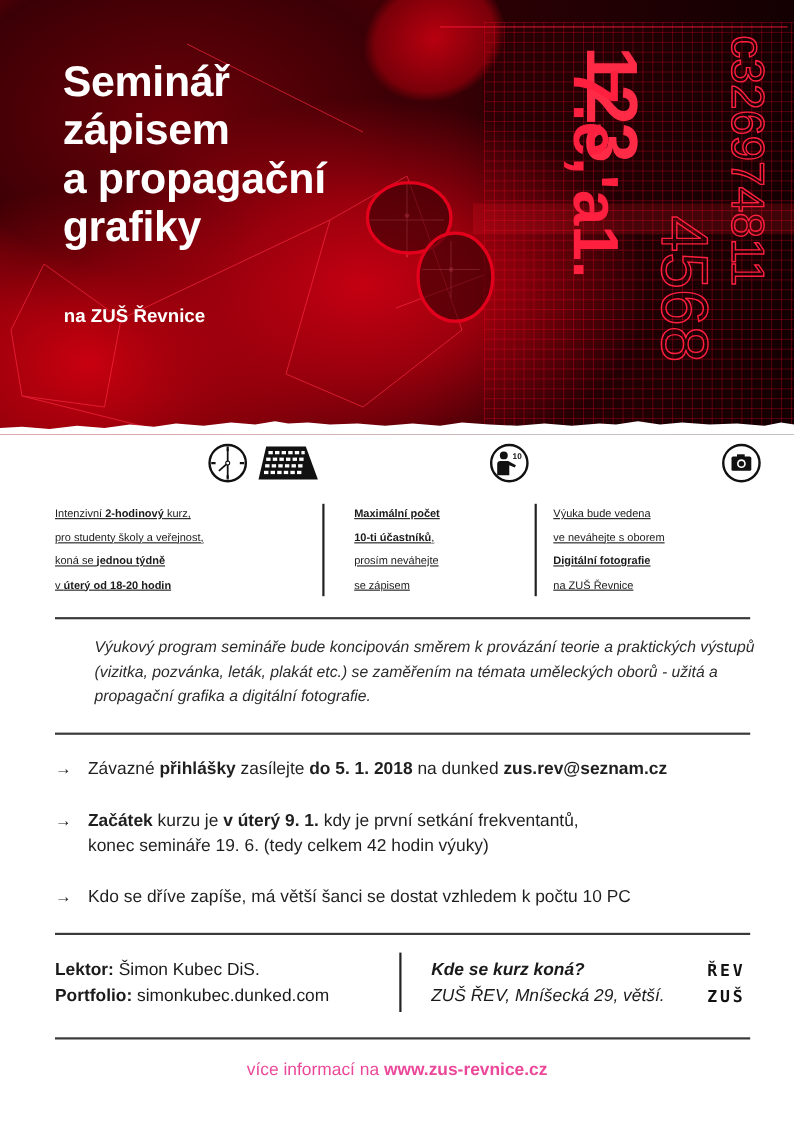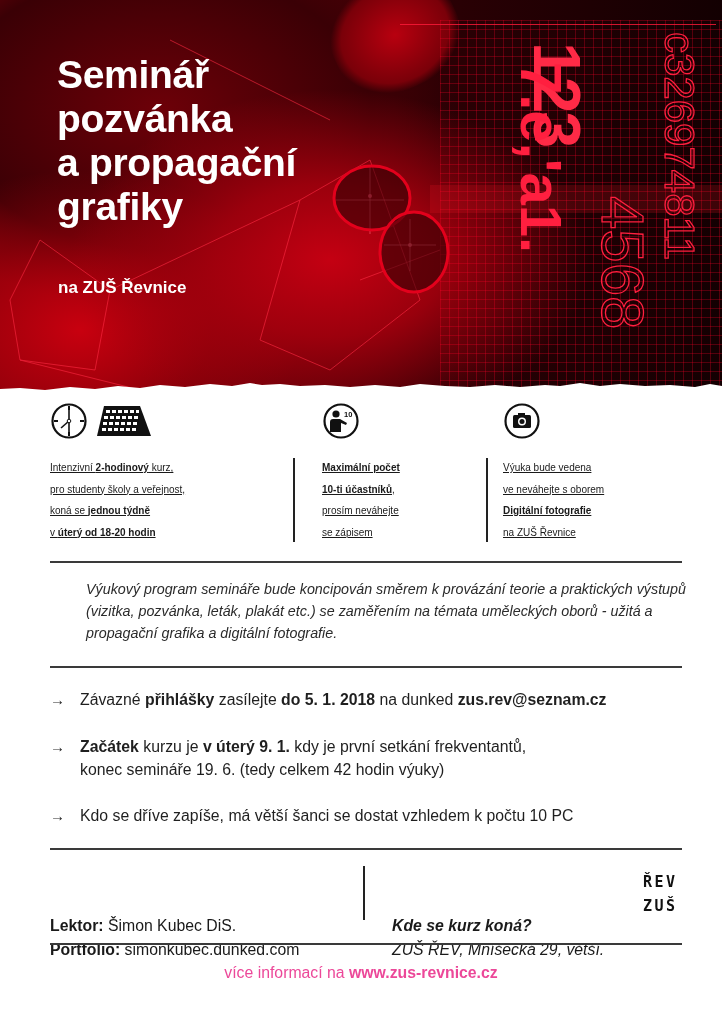--- a/index.html
+++ b/index.html
@@ -44,40 +44,40 @@
   .num-out1 { left: 700px; top: 32px; font-size: 42px; font-weight: 400; line-height: 1; }
   .num-out2 { left: 652px; top: 196px; font-size: 60px; font-weight: 400; line-height: 1; }
   .torn-edge { position: absolute; left: 0; top: 372px; width: 722px; height: 30px; }
 
   
   .features { position: absolute; left: 50px; top: 400px; width: 632px; height: 150px; }
   .feature-col { position: absolute; top: 0; }
   .feat-1 { left: 0; width: 240px; }
   .feat-2 { left: 272px; width: 160px; }
   .feat-3 { left: 453px; width: 190px; }
-  .icon-row { height: 42px; display: flex; align-items: center; gap: 8px; }
+  .icon-row { height: 42px; display: flex; align-items: center; gap: 8px; justify-content: flex-end; }
   .feat-text { margin-top: 15px; font-size: 10px; line-height: 21.5px; color: #1a1a1a; text-decoration: underline; }
   .feat-text b { font-weight: 700; }
   .vdiv { position: absolute; width: 1.5px; background: #222; top: 458px; height: 84px; }
   .vdiv-1 { left: 293px; }
   .vdiv-2 { left: 486px; }
 
   .hr { position: absolute; left: 50px; width: 632px; height: 1.5px; background: #3a3a3a; }
 
   .description {
     position: absolute; left: 50px; top: 578px; width: 640px;
     font-size: 14.3px; line-height: 22px; font-style: italic; color: #2b2b2b; margin-left: 36px;
   }
 
   .bullets { position: absolute; left: 50px; top: 686px; width: 640px; }
   .bullet { position: absolute; left: 0; display: flex; font-size: 15.8px; line-height: 23px; color: #1f1f1f; }
   .bullet .arrow { width: 30px; flex: none; font-weight: 700; font-size: 15px; }
   .bullet b { font-weight: 700; }
 
-  .footer-info { position: absolute; left: 50px; top: 870px; width: 632px; height: 50px; margin-top: 44px; }
+  .footer-info { position: absolute; left: 50px; top: 870px; width: 632px; height: 50px; }
   .fi-left { position: absolute; left: 0; top: 0; font-size: 15.8px; line-height: 23.5px; }
   .fi-right { position: absolute; left: 342px; top: 0; font-size: 15.8px; line-height: 23.5px; font-style: italic; }
   .fi-left b, .fi-right b { font-weight: 700; }
   .vdiv-footer { position: absolute; left: 363px; top: 866px; width: 1.5px; height: 54px; background: #222; }
   .logo { position: absolute; left: 643px; top: 871px; font-family: "DejaVu Sans Mono", monospace; font-weight: 700; font-size: 15px; line-height: 23.5px; letter-spacing: 2.5px; color: #111; }
 
   .more-info { position: absolute; left: 0; top: 964px; width: 722px; text-align: center; font-size: 15.8px; color: #ec4899; }
   .more-info b { font-weight: 700; }
 </style>
 </head>
@@ -114,21 +114,21 @@
     </g>
   </svg>
 
   <div class="num-col num-outline num-out1">c326974811</div>
   <div class="num-col num-big">123</div>
   <div class="num-col num-outline num-out2">4568</div>
   <div class="num-col num-mid">7.e,'a1.</div>
 
   <h1 class="hero-title">
     <div>Seminář</div>
-    <div>pozvánka</div>
+    <div>zápisem</div>
     <div>a propagační</div>
     <div>grafiky</div>
   </h1>
   <div class="hero-subtitle">na ZUŠ Řevnice</div>
 
   <svg class="torn-edge" viewBox="0 0 722 30" preserveAspectRatio="none">
     <path fill="#ffffff" d="M0,17 L20,16 L45,18 L70,15 L95,17 L118,14 L140,16 L160,13 L185,15 L210,12 L232,14 L250,11 L262,13 L280,12 L300,14 L325,13 L350,15 L375,13 L400,15 L420,12 L445,14 L470,15 L495,13 L520,15 L545,13 L560,14 L580,11 L600,14 L620,12 L645,14 L670,13 L695,15 L710,12 L722,14 L722,30 L0,30 Z"></path>
   </svg>
 </section>
 

